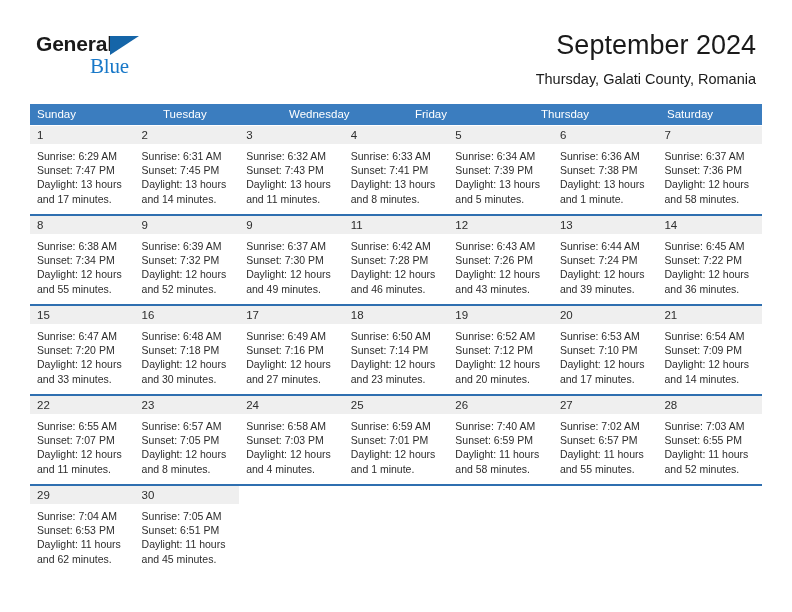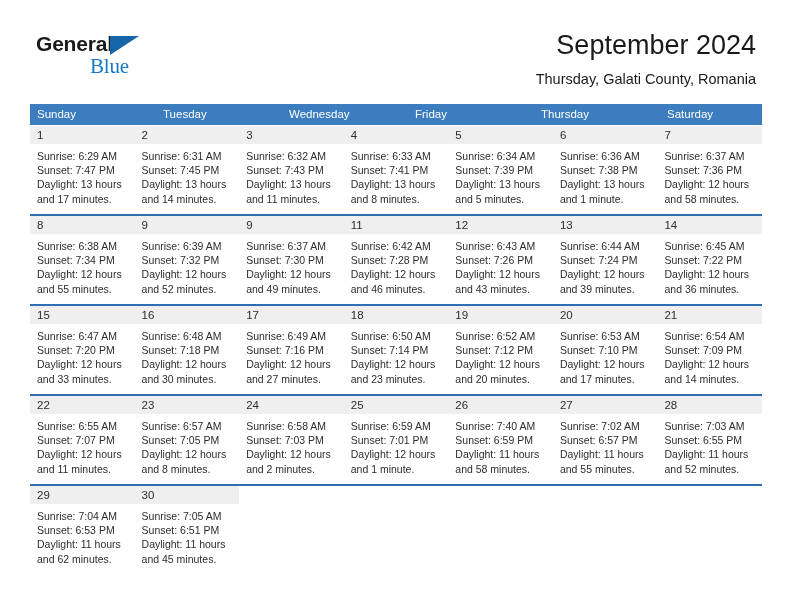--- a/index.html
+++ b/index.html
@@ -447,21 +447,21 @@
             </div>
           </div>
           <div class="day-cell filled">
             <div class="daynum-band">
               <div class="daynum">24</div>
             </div>
             <div class="day-body">
               <div class="day-line">Sunrise: 6:58 AM</div>
               <div class="day-line">Sunset: 7:03 PM</div>
               <div class="day-line">Daylight: 12 hours</div>
-              <div class="day-line">and 2 minutes.</div>
+              <div class="day-line">and 4 minutes.</div>
             </div>
           </div>
           <div class="day-cell filled">
             <div class="daynum-band">
               <div class="daynum">25</div>
             </div>
             <div class="day-body">
               <div class="day-line">Sunrise: 6:59 AM</div>
               <div class="day-line">Sunset: 7:01 PM</div>
               <div class="day-line">Daylight: 12 hours</div>

